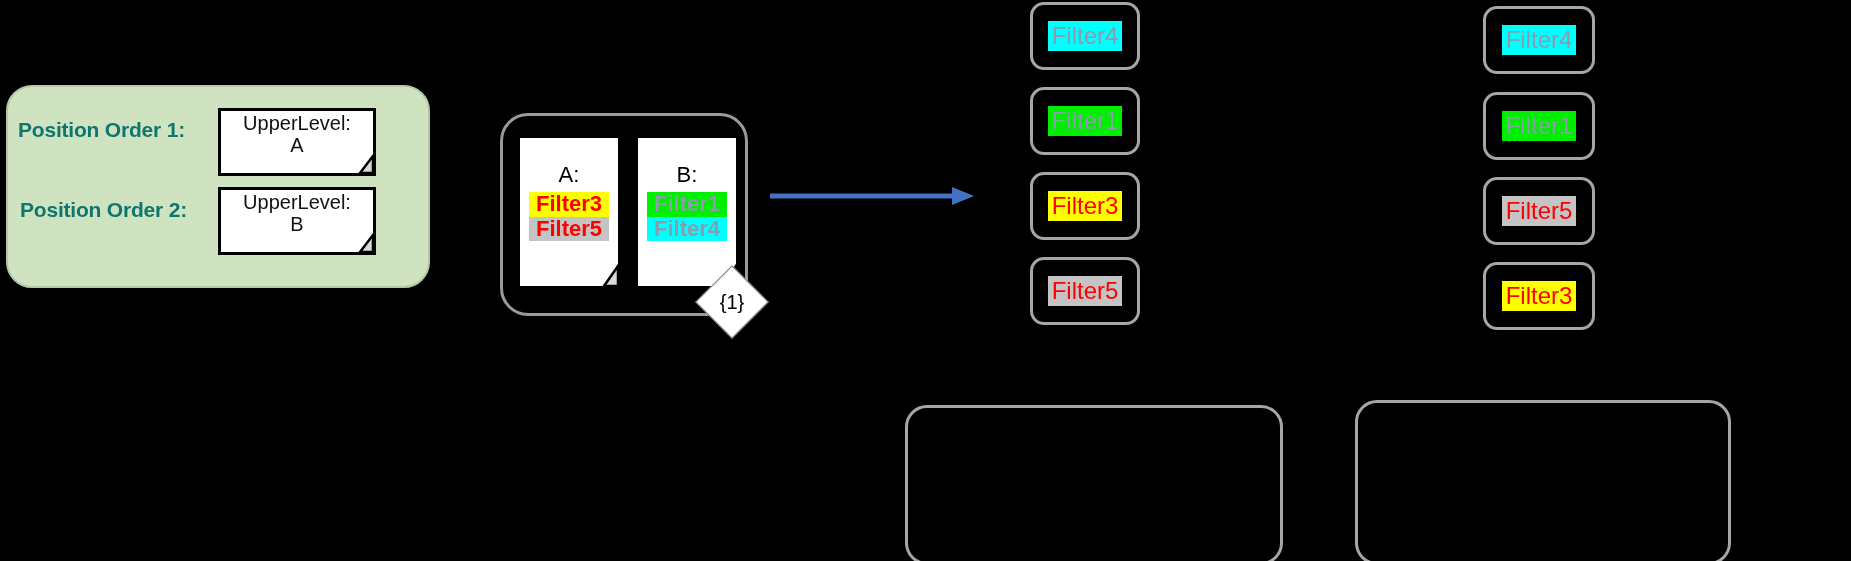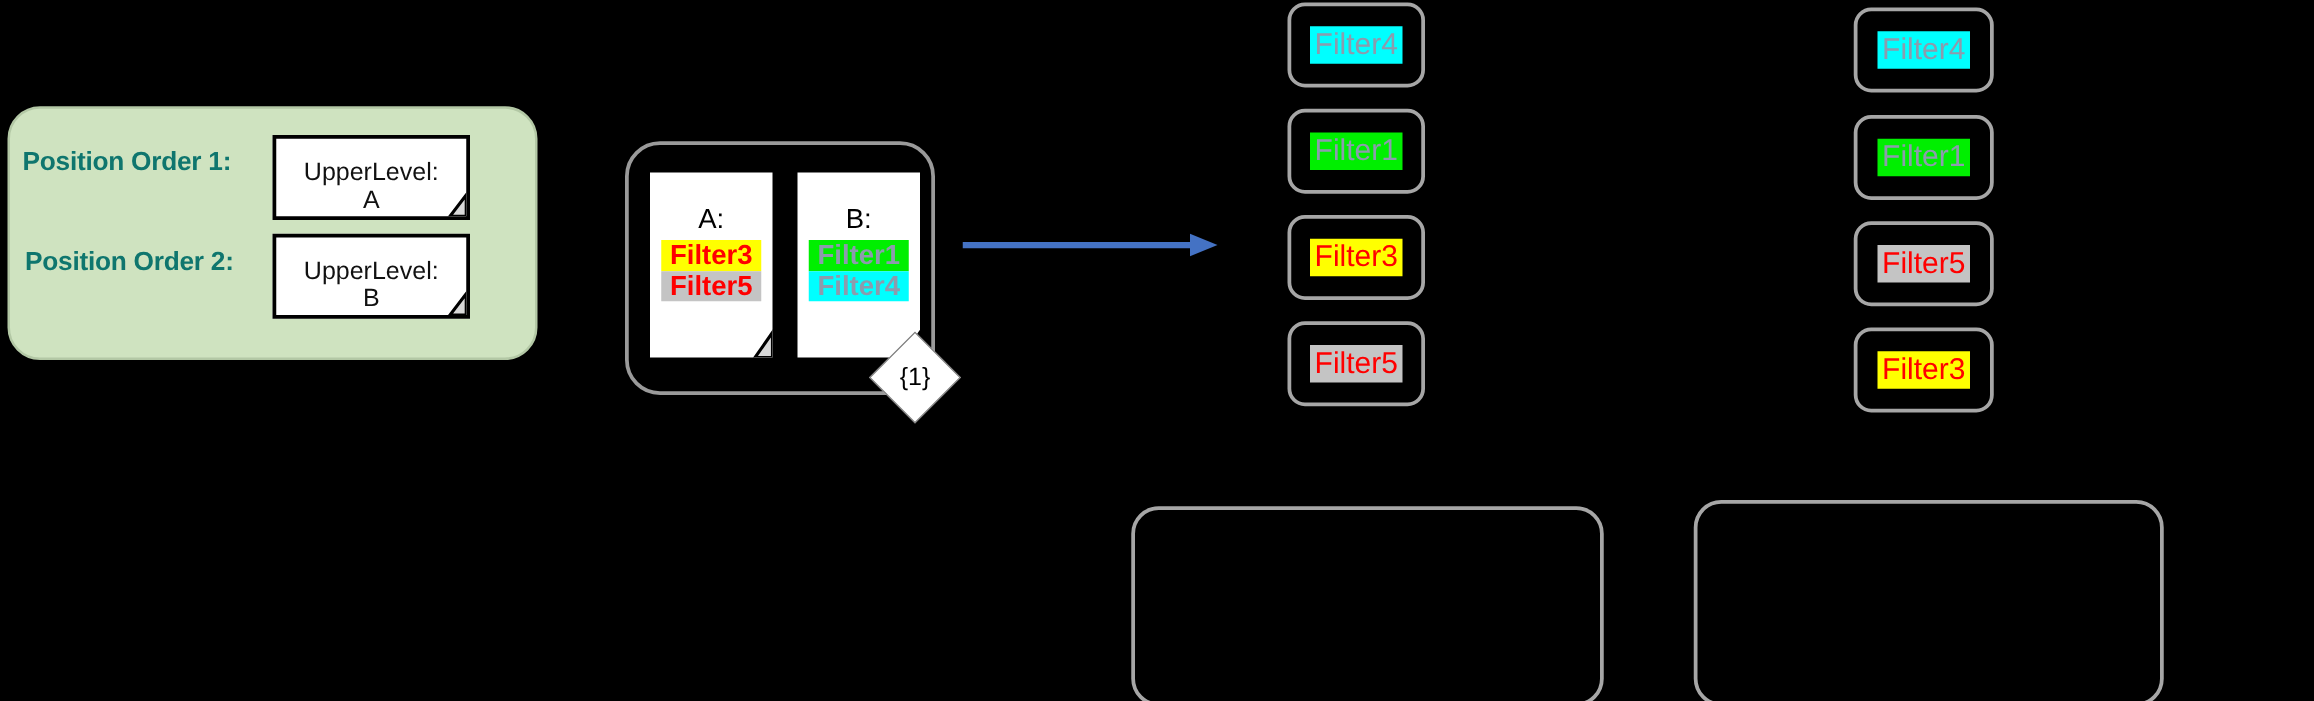--- a/index.html
+++ b/index.html
@@ -54,21 +54,21 @@
     text-align: center;
   }
 
   .upper-note { width: 158px; height: 68px; }
   .upper-note.n1 { left: 218px; top: 108px; }
   .upper-note.n2 { left: 218px; top: 187px; }
   .upper-note .txt {
     font-size: 20px;
     color: #111111;
     line-height: 1.12;
-    padding-top: 16px;
+    padding-top: 1px;
   }
 
   
   .docs-container {
     position: absolute;
     left: 500px;
     top: 113px;
     width: 248px;
     height: 203px;
     border: 3px solid #9a9a9a;

